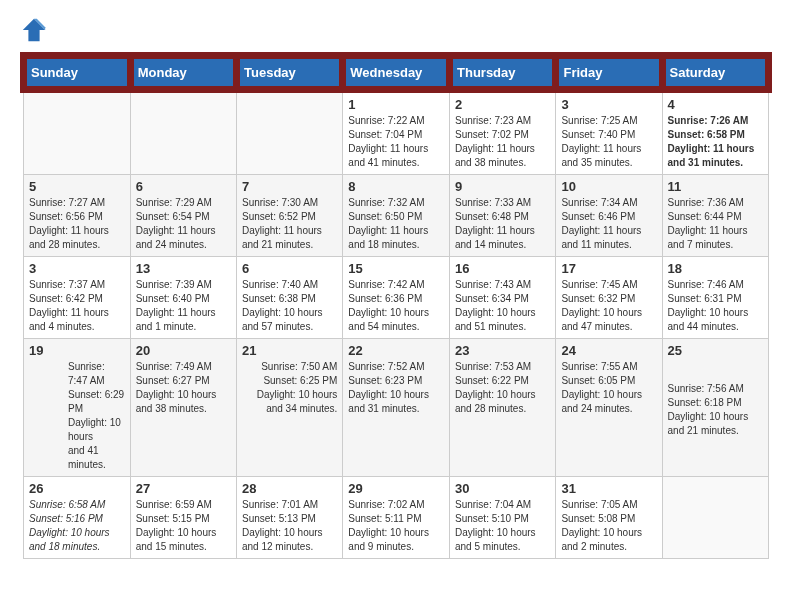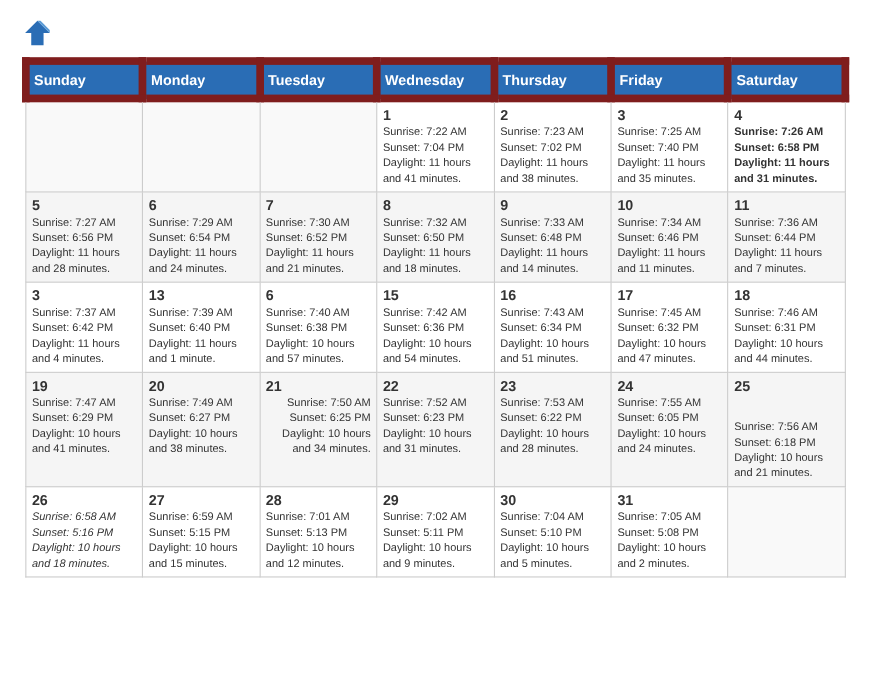--- a/index.html
+++ b/index.html
@@ -266,21 +266,21 @@
             <span class="day-num">18</span>
             <div class="cell-content" style="white-space: pre-line;">Sunrise: 7:46 AM
 Sunset: 6:31 PM
 Daylight: 10 hours
 and 44 minutes.</div>
           </td>
         </tr>
         <tr>
           <td>
             <span class="day-num">19</span>
-            <div class="cell-content" style="white-space: pre-line;">Sunrise: 7:47 AM
+            <div class="cell-content" style="white-space: pre-line; margin-left: 39px;">Sunrise: 7:47 AM
 Sunset: 6:29 PM
 Daylight: 10 hours
 and 41 minutes.</div>
           </td>
           <td>
             <span class="day-num">20</span>
             <div class="cell-content" style="white-space: pre-line;">Sunrise: 7:49 AM
 Sunset: 6:27 PM
 Daylight: 10 hours
 and 38 minutes.</div>

